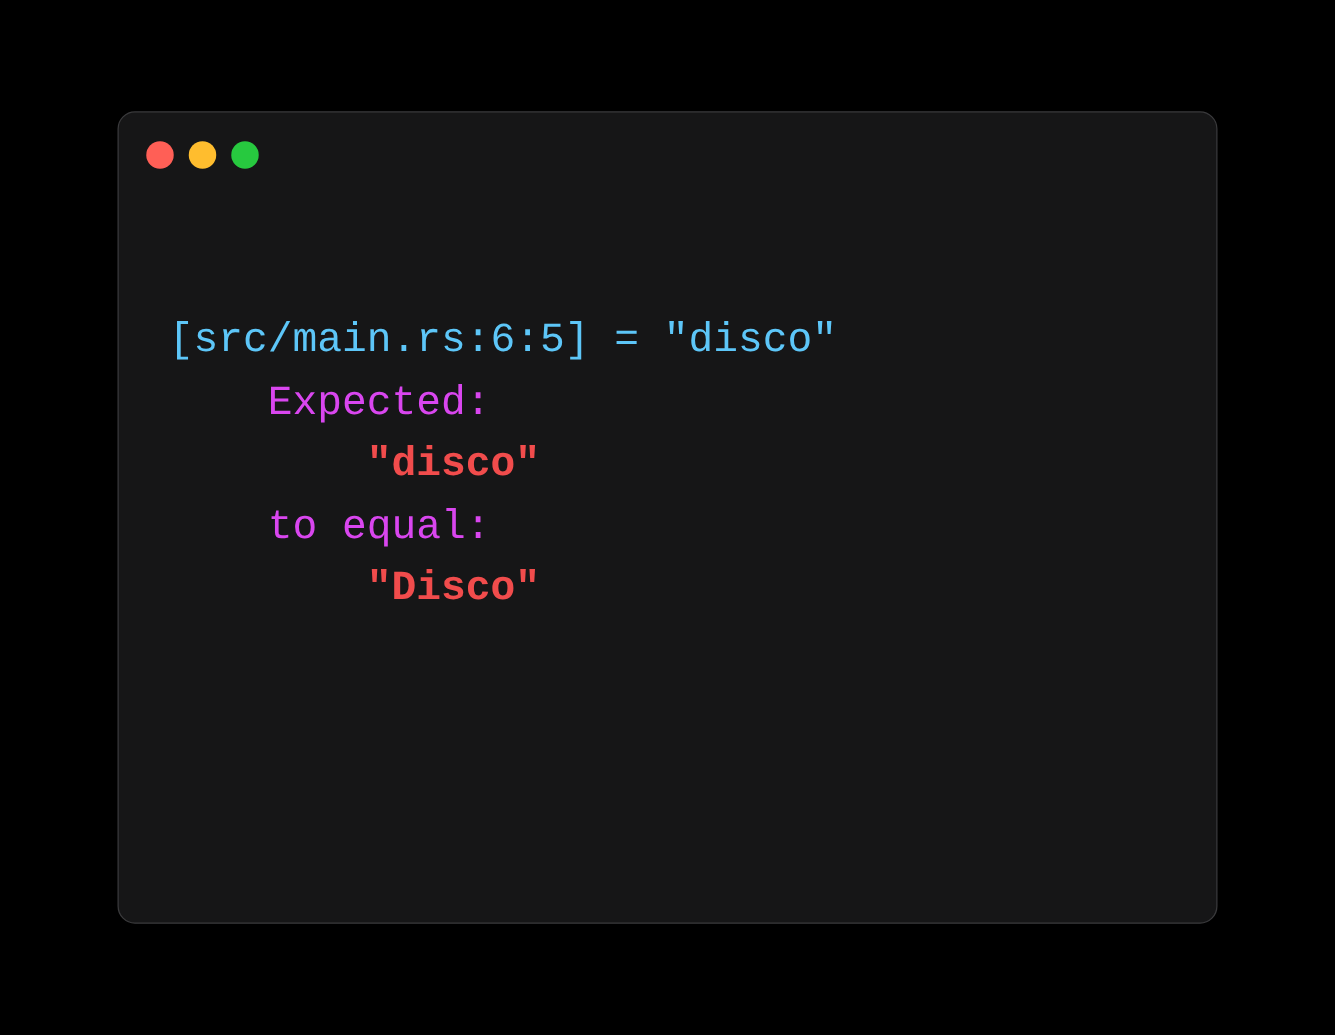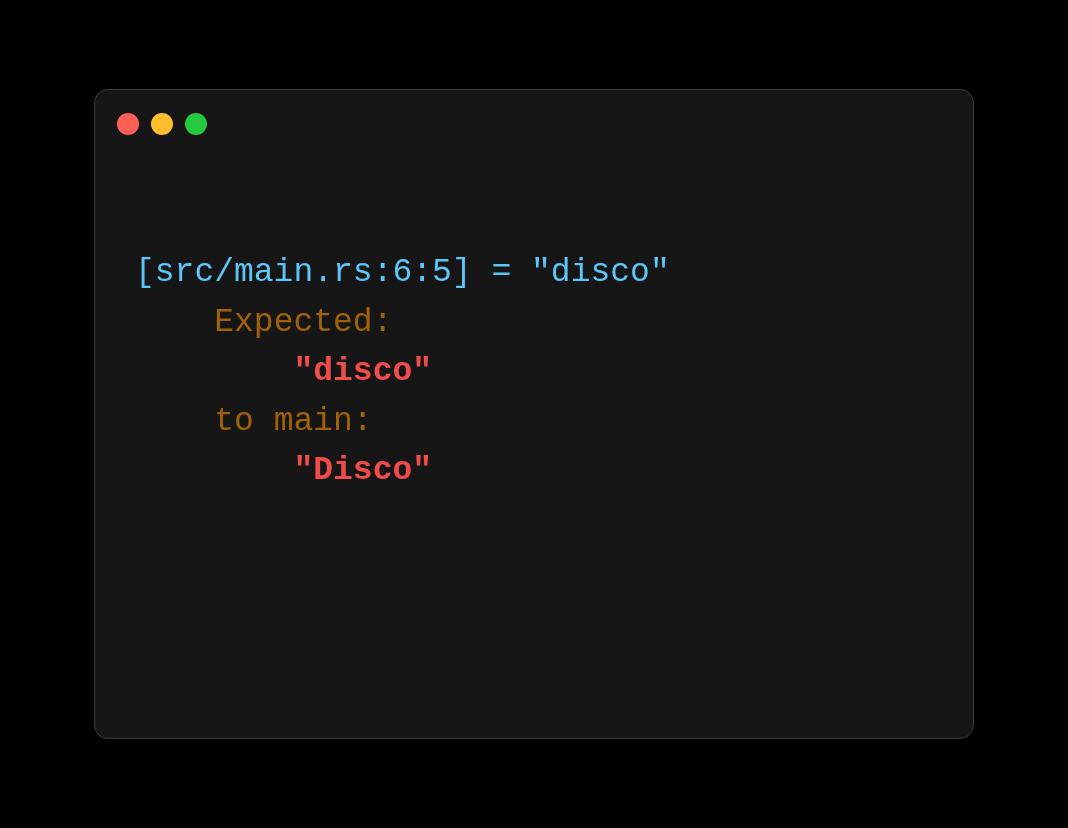--- a/index.html
+++ b/index.html
@@ -63,35 +63,35 @@
       line-height: 1.5;
       white-space: pre;
       font-weight: 500;
     }
     
     .text-cyan {
       color: #5dc6f8;
     }
     
     .text-white {
-      color: #a16207;
+      color: #d946ef;
     }
     
     .text-red {
       color: #f14c4c;
       font-weight: 700;
     }
   </style>
 </head>
 <body>
 
 <div class="terminal-window">
   <div class="titlebar">
     <div class="traffic-light red"></div>
     <div class="traffic-light yellow"></div>
     <div class="traffic-light green"></div>
   </div>
   <div class="terminal-content"><span class="text-cyan">[src/main.rs:6:5] = "disco"</span>
 <span class="text-white">    </span><span class="text-white">Expected:</span>
 <span class="text-white">        </span><span class="text-red">"disco"</span>
-<span class="text-white">    </span><span class="text-white">to main:</span>
+<span class="text-white">    </span><span class="text-white">to equal:</span>
 <span class="text-white">        </span><span class="text-red">"Disco"</span></div>
 </div>
 
 </body></html>

